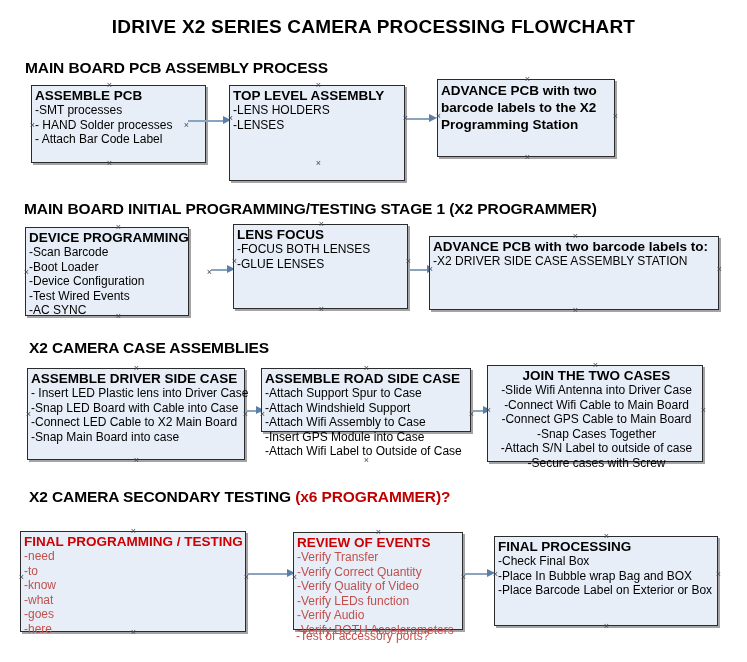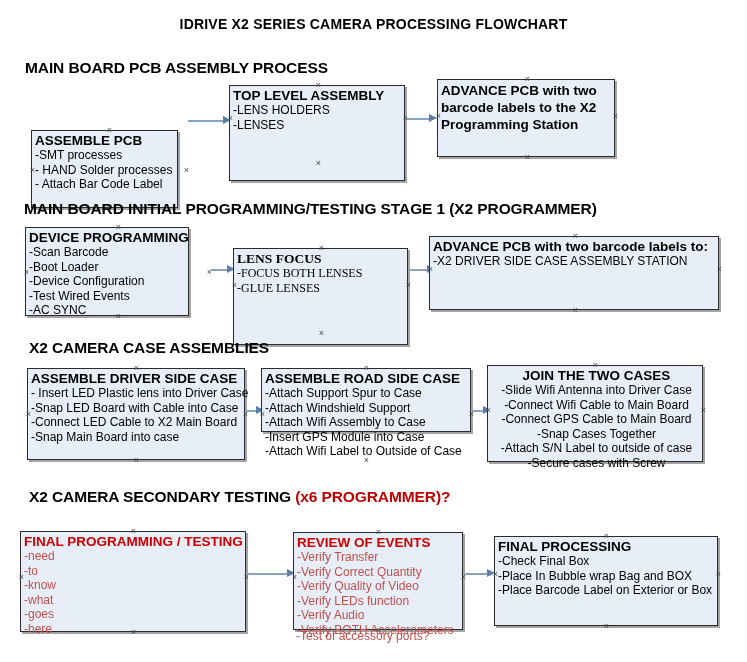--- a/index.html
+++ b/index.html
@@ -17,21 +17,21 @@
     height: 662px;
     overflow: hidden;
     background: #ffffff;
   }
   .doc-title {
     position: absolute;
     left: 0;
     top: 16px;
     width: 747px;
     text-align: center;
-    font-size: 14px;
+    font-size: 19px;
     font-weight: bold;
     letter-spacing: 0.2px;
     white-space: nowrap;
   }
   .section-title {
     position: absolute;
     font-size: 15.5px;
     font-weight: bold;
     white-space: nowrap;
     letter-spacing: -0.1px;
@@ -115,21 +115,21 @@
 </style>
 </head>
 <body>
 
 <div id="canvas">
 
   <div class="doc-title">IDRIVE X2  SERIES CAMERA PROCESSING FLOWCHART</div>
 
   <div class="section-title" style="left:25px; top:59px;">MAIN BOARD PCB ASSEMBLY PROCESS</div>
 
-  <div class="node" style="left:31px; top:85px; width:147px; height:78px;margin-top:45px;">
+  <div class="node" style="left:31px; top:85px; width:175px; height:78px;">
     <div class="head">ASSEMBLE PCB</div>
     <div class="line">-SMT processes</div>
     <div class="line">- HAND Solder processes</div>
     <div class="line">- Attach Bar Code Label</div>
     <div class="handle" style="left:-3px; top:36px;"></div>
     <div class="handle" style="left:74px; top:-4px;"></div>
     <div class="handle" style="left:74px; top:74px;"></div>
     <div class="handle" style="left:151px; top:36px;"></div>
   </div>
 
@@ -174,21 +174,21 @@
     <div class="handle" style="left:89px; top:-4px;"></div>
     <div class="handle" style="left:89px; top:85px;"></div>
     <div class="handle" style="left:180px; top:41px;"></div>
   </div>
 
   <div class="conn" style="left:211px; top:265px; width:24px;">
     <div class="shaft"></div>
     <div class="head"></div>
   </div>
 
-  <div class="node" style="left:233px; top:248px; width:175px; height:97px;font-family:Liberation Serif, serif;">
+  <div class="node" style="left:233px; top:224px; width:175px; height:85px;">
     <div class="head">LENS FOCUS</div>
     <div class="line">-FOCUS BOTH LENSES</div>
     <div class="line">-GLUE LENSES</div>
     <div class="handle" style="left:-3px; top:33px;"></div>
     <div class="handle" style="left:84px; top:-4px;"></div>
     <div class="handle" style="left:84px; top:81px;"></div>
     <div class="handle" style="left:171px; top:33px;"></div>
   </div>
 
   <div class="conn" style="left:410px; top:265px; width:25px;">

